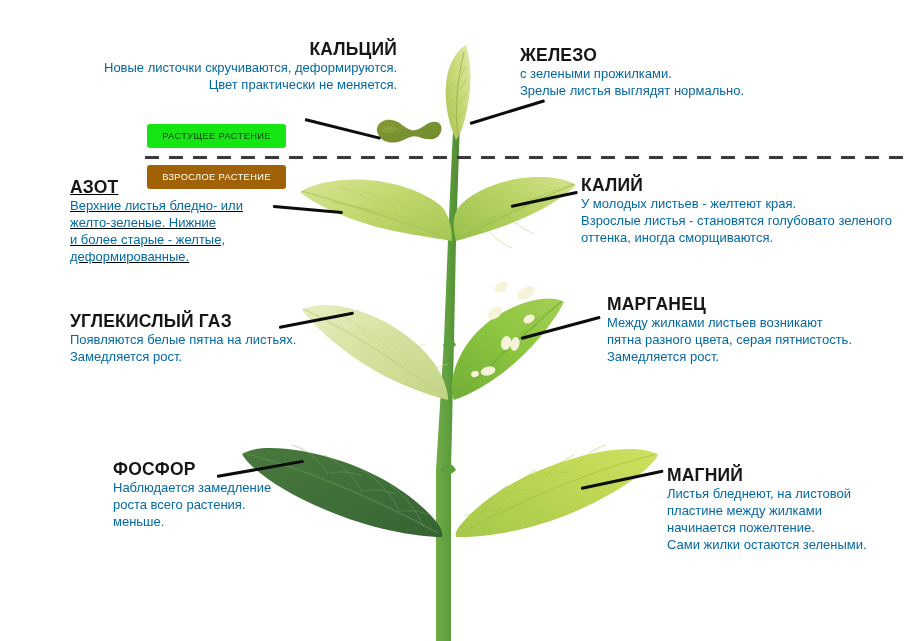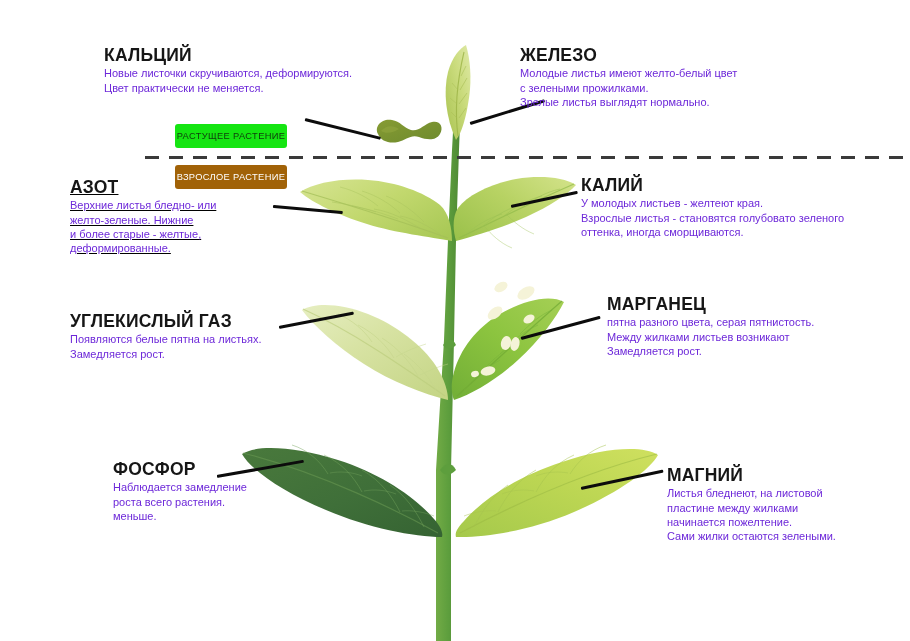--- a/index.html
+++ b/index.html
@@ -34,42 +34,41 @@
   .callout-title {
     font-weight: bold;
     font-size: 17.5px;
     letter-spacing: 0.2px;
     color: #161616;
     line-height: 1.05;
     margin: 0 0 2px 0;
     white-space: nowrap;
   }
   .callout-body {
-    font-size: 11px;
+    font-size: 13px;
     line-height: 1.30;
-    color: #6d28d9;
+    color: #0369a1;
     margin: 0;
   }
   .callout-body span {
     display: block;
     white-space: nowrap;
   }
   .badge {
     position: absolute;
     display: flex;
     align-items: center;
     justify-content: center;
     border-radius: 3px;
     font-size: 9.3px;
     letter-spacing: 0.35px;
     font-weight: normal;
     height: 24px;
-    width: 112px;
+    width: 139px;
     box-sizing: border-box;
-    margin-left: 28px;
   }
   .badge-growing {
     background: #15e512;
     color: #0f3c0d;
   }
   .badge-adult {
     background: #a16207;
     color: #ffffff;
   }
   .divider {
@@ -257,32 +256,31 @@
 
   <div class="divider"></div>
 
   <div class="badge badge-growing" style="left:147px; top:124px;">
     <span>РАСТУЩЕЕ РАСТЕНИЕ</span>
   </div>
   <div class="badge badge-adult" style="left:147px; top:165px;">
     <span>ВЗРОСЛОЕ РАСТЕНИЕ</span>
   </div>
 
-  <div class="callout" style="left:104px; top:46px;">
+  <div class="callout" style="left:104px; top:40px;text-align:right;">
     <p class="callout-title">КАЛЬЦИЙ</p>
     <p class="callout-body">
       <span>Новые листочки скручиваются, деформируются.</span>
       <span>Цвет практически не меняется.</span>
     </p>
   </div>
 
   <div class="callout" style="left:503px; top:46px;margin-left:17px;">
     <p class="callout-title">ЖЕЛЕЗО</p>
     <p class="callout-body">
-      <span>Молодые листья имеют желто-белый цвет</span>
       <span>с зелеными прожилками.</span>
       <span>Зрелые листья выглядят нормально.</span>
     </p>
   </div>
 
   <div class="callout" style="left:70px; top:178px;text-decoration:underline;">
     <p class="callout-title">АЗОТ</p>
     <p class="callout-body">
       <span>Верхние листья бледно- или</span>
       <span>желто-зеленые. Нижние</span>
@@ -304,22 +302,22 @@
     <p class="callout-title">УГЛЕКИСЛЫЙ ГАЗ</p>
     <p class="callout-body">
       <span>Появляются белые пятна на листьях.</span>
       <span>Замедляется рост.</span>
     </p>
   </div>
 
   <div class="callout" style="left:607px; top:295px;">
     <p class="callout-title">МАРГАНЕЦ</p>
     <p class="callout-body">
+      <span>Между жилками листьев возникают</span>
       <span>пятна разного цвета, серая пятнистость.</span>
-      <span>Между жилками листьев возникают</span>
       <span>Замедляется рост.</span>
     </p>
   </div>
 
   <div class="callout" style="left:113px; top:460px;">
     <p class="callout-title">ФОСФОР</p>
     <p class="callout-body">
       <span>Наблюдается замедление</span>
       <span>роста всего растения.</span>
       <span>меньше.</span>

